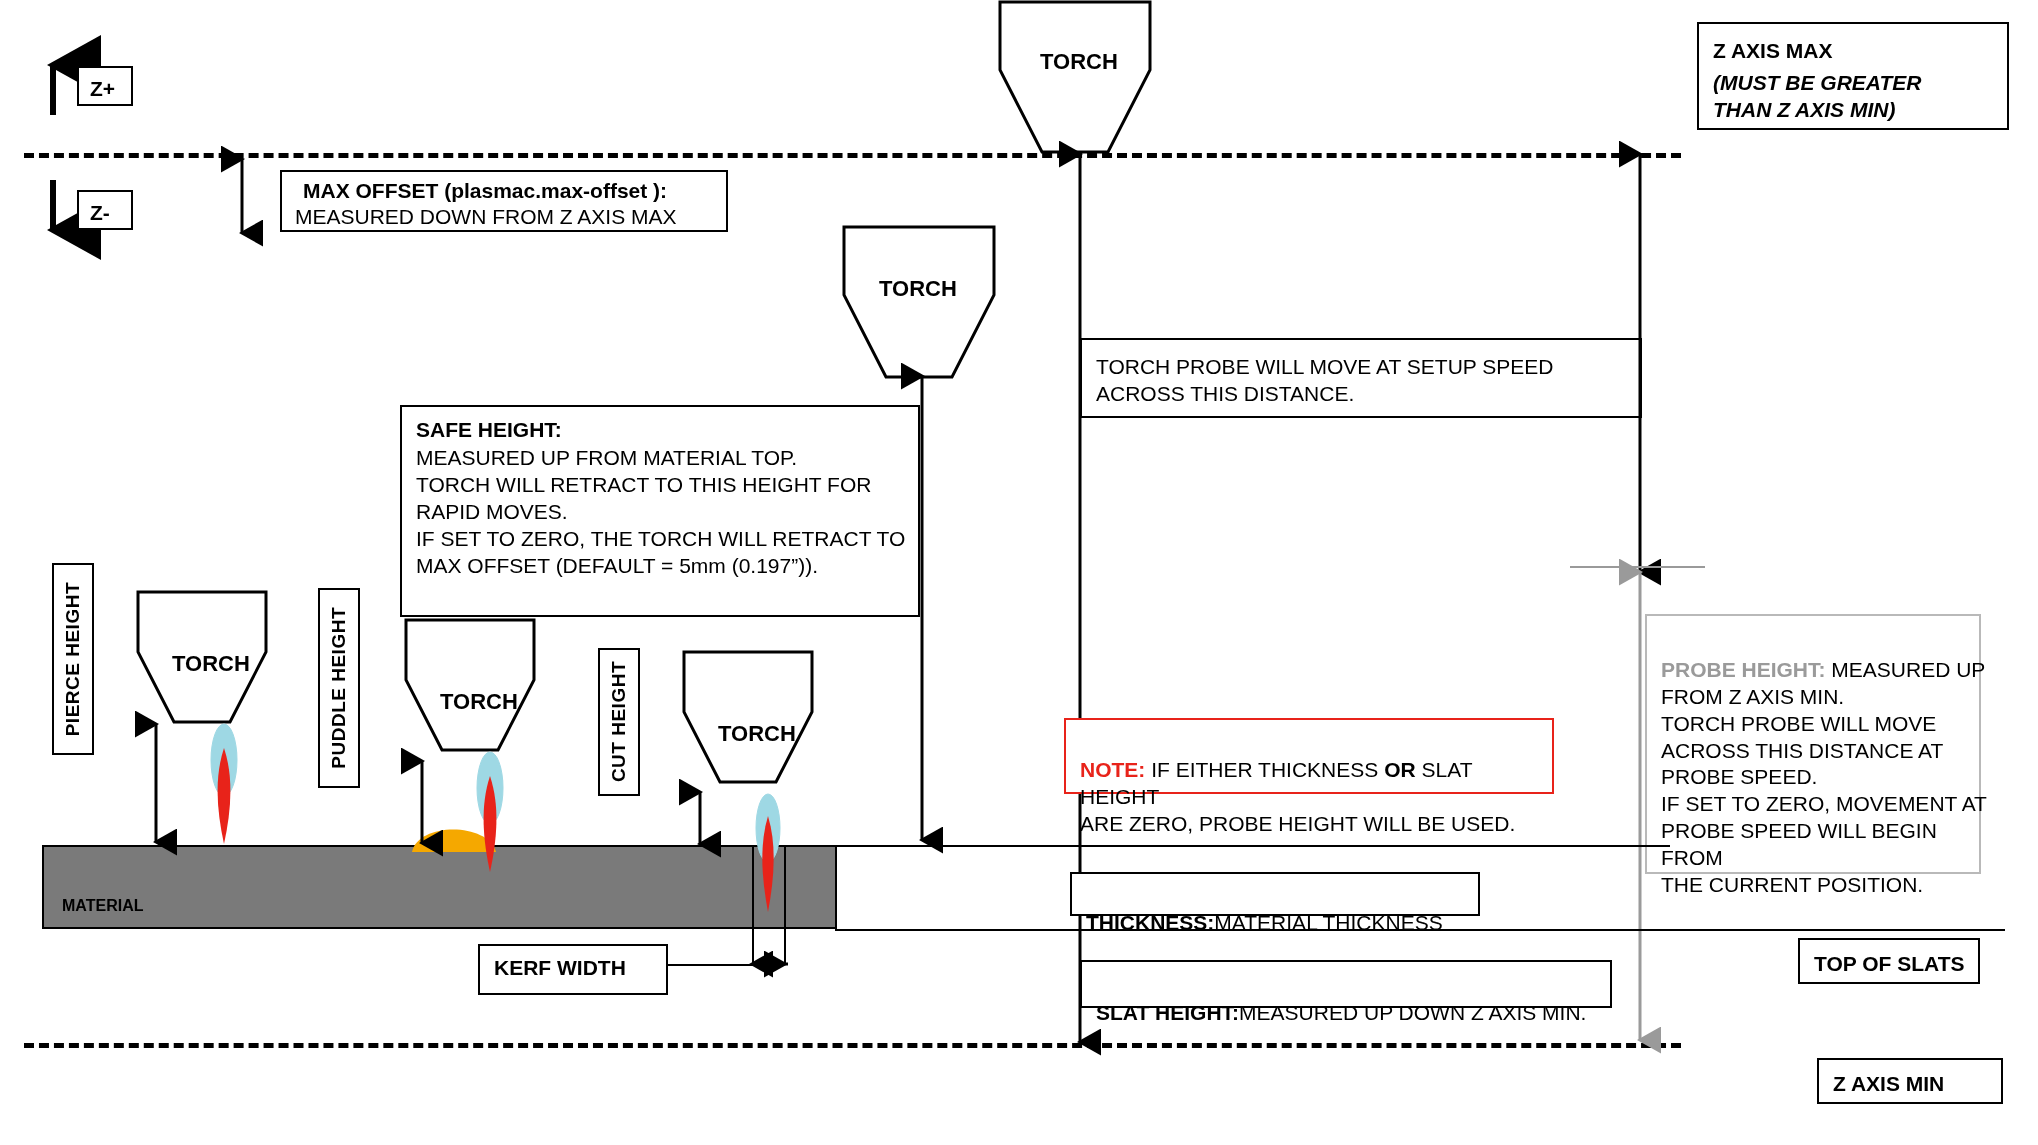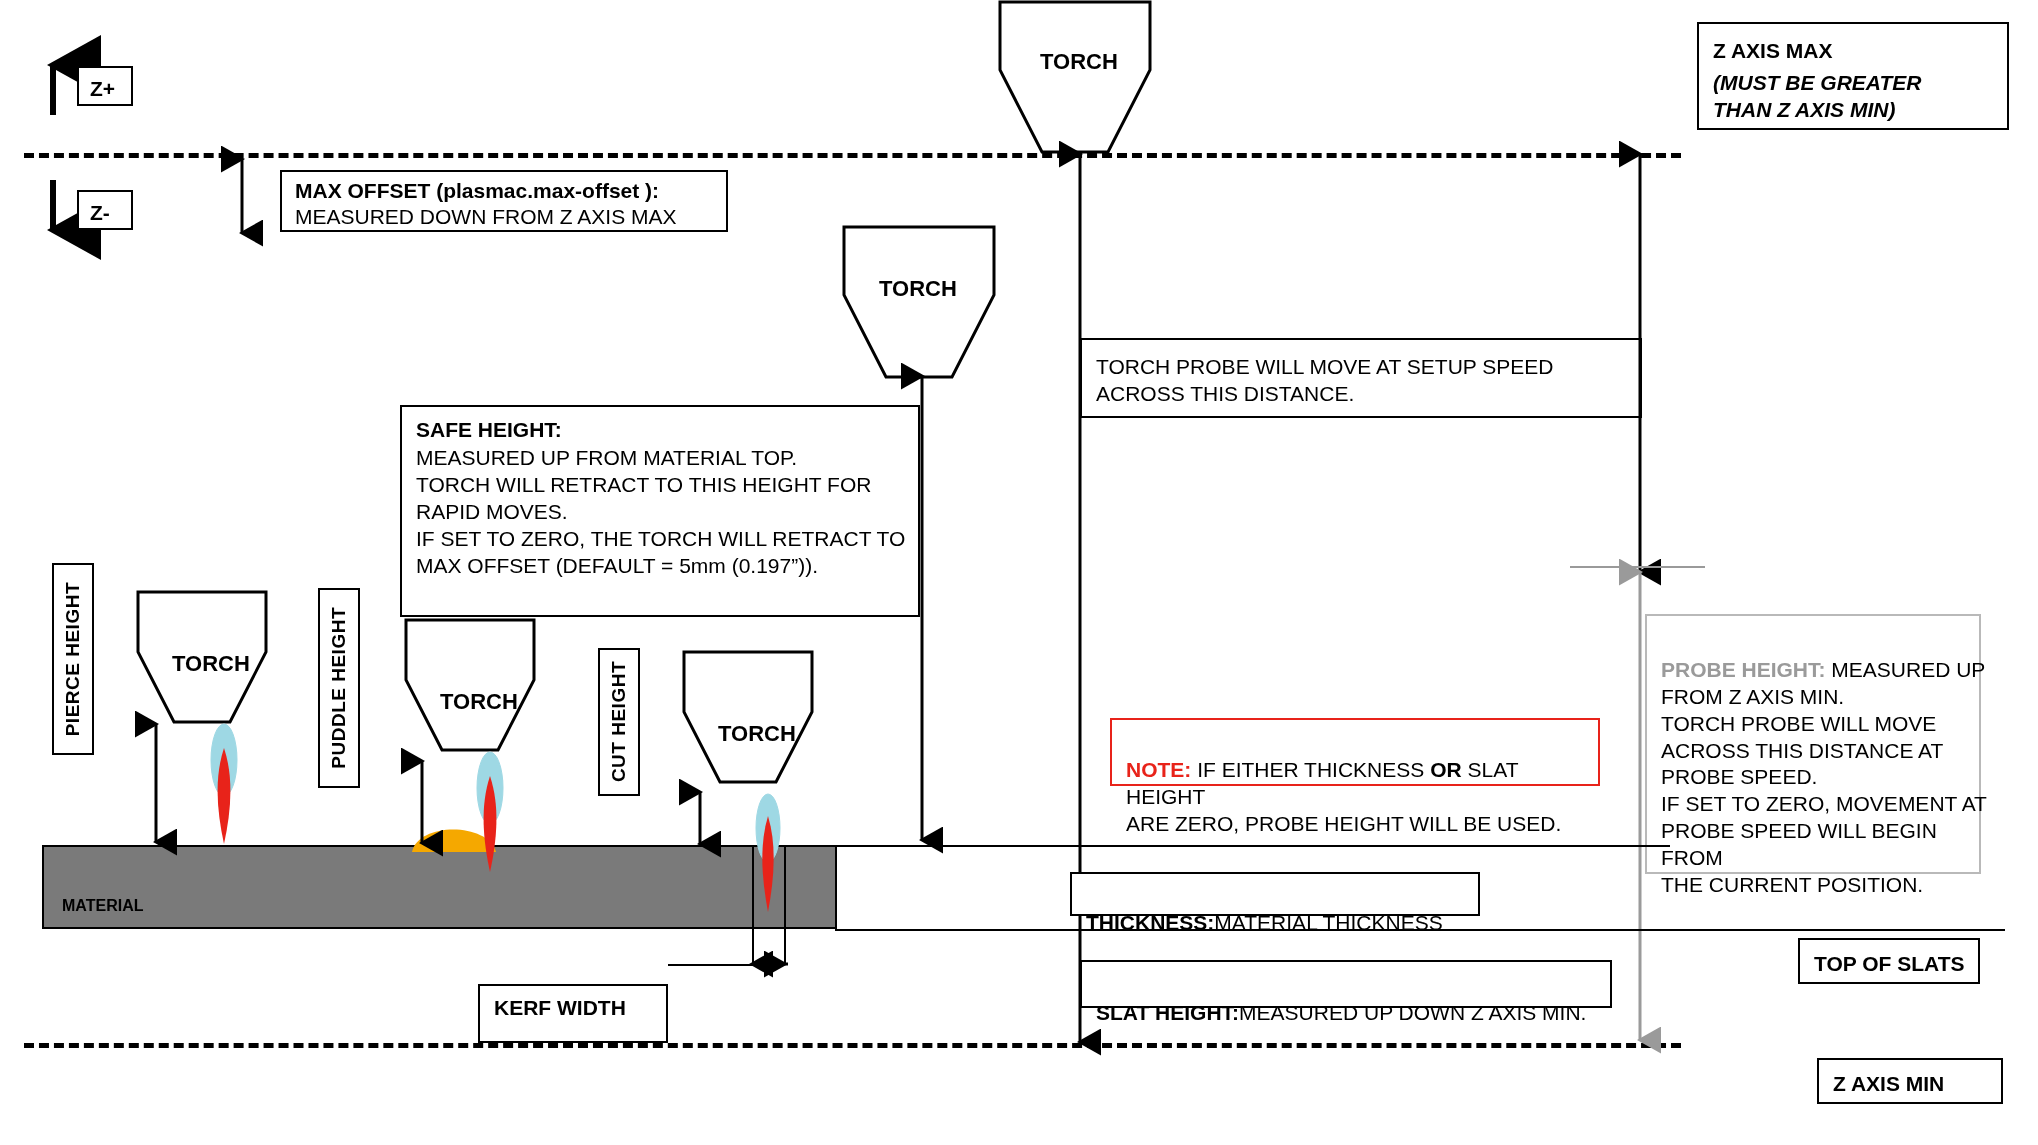--- a/index.html
+++ b/index.html
@@ -78,21 +78,21 @@
       <marker id="mUp" markerWidth="9" markerHeight="9" refX="4.5" refY="1" orient="auto">
           <path d="M0,8 L4.5,0 L9,8 Z" fill="#000"></path>
         </marker>
       <marker id="mDn" markerWidth="9" markerHeight="9" refX="4.5" refY="7" orient="auto">
           <path d="M0,0 L4.5,8 L9,0 Z" fill="#000"></path>
         </marker>
     </defs>
     <line x1="12" y1="4" x2="12" y2="78" stroke="#000" stroke-width="3" marker-start="url(#mUp)" marker-end="url(#mDn)"></line>
   </svg>
   <div class="box abs" style="left:280px;top:170px;width:448px;height:62px;">
-    <div class="txt bold abs" style="left:13px;top:6px;">MAX OFFSET (plasmac.max-offset ):</div>
+    <div class="txt bold abs" style="left:21px;top:6px;">MAX OFFSET (plasmac.max-offset ):</div>
     <div class="txt abs" style="left:13px;top:32px;">MEASURED DOWN FROM Z AXIS MAX</div>
   </div>
 
   <svg class="torch" style="left:996px;top:0px;" width="158" height="155">
     <polygon points="4,2 154,2 154,70 112,152 46,152 4,70" fill="#fff" stroke="#000" stroke-width="3"></polygon>
   </svg>
   <div class="txt bold abs" style="left:1040px;top:48px;font-size:22px;">TORCH</div>
 
   <svg class="torch" style="left:840px;top:225px;" width="158" height="155">
     <polygon points="4,2 154,2 154,70 112,152 46,152 4,70" fill="#fff" stroke="#000" stroke-width="3"></polygon>
@@ -145,21 +145,21 @@
 FROM Z AXIS MIN.
 TORCH PROBE WILL MOVE
 ACROSS THIS DISTANCE AT
 PROBE SPEED.
 IF SET TO ZERO,  MOVEMENT AT
 PROBE SPEED WILL BEGIN FROM
 THE CURRENT POSITION.</span>
     </div>
   </div>
 
-  <div class="notebox" style="left:1110px;top:718px;width:490px;height:68px;padding-left:32px;">
+  <div class="notebox" style="left:1064px;top:718px;width:490px;height:76px;padding-left:32px;">
     <div class="txt abs" style="left:14px;top:10px;width:462px;">
       <span class="noteb">NOTE:</span><span>  IF EITHER THICKNESS </span><span class="bold">OR</span><span> SLAT HEIGHT
 ARE ZERO, PROBE HEIGHT WILL BE USED.</span>
     </div>
   </div>
 
   <div class="box abs" style="left:1036px;top:872px;width:410px;height:44px;margin-left:34px;">
     <div class="txt abs" style="left:14px;top:9px;">
       <span class="bold">THICKNESS:</span><span>MATERIAL THICKNESS</span>
     </div>
@@ -222,21 +222,21 @@
     <ellipse cx="20" cy="38" rx="12" ry="34" fill="#9ed8e4" stroke="#9ed8e4"></ellipse>
     <path d="M20,26 C29,56 26,90 20,122 C14,90 11,56 20,26 Z" fill="#e8231a"></path>
   </svg>
   <svg class="abs" style="left:688px;top:786px;" width="24" height="64">
     <line x1="12" y1="6" x2="12" y2="58" stroke="#000" stroke-width="3" marker-start="url(#mUp)" marker-end="url(#mDn)"></line>
   </svg>
 
   <div class="vline" style="left:752px;top:845px;height:118px;"></div>
   <div class="vline" style="left:784px;top:845px;height:118px;"></div>
 
-  <div class="box abs" style="left:478px;top:944px;width:190px;height:59px;margin-top:40px;">
+  <div class="box abs" style="left:478px;top:944px;width:190px;height:51px;">
     <div class="txt bold abs" style="left:14px;top:9px;">KERF WIDTH</div>
   </div>
   <div class="hline" style="left:668px;top:964px;width:88px;"></div>
   <svg class="abs" style="left:748px;top:952px;" width="46" height="24">
     <defs>
       <marker id="mL" markerWidth="9" markerHeight="9" refX="1" refY="4.5" orient="auto">
           <path d="M8,0 L0,4.5 L8,9 Z" fill="#000"></path>
         </marker>
       <marker id="mR" markerWidth="9" markerHeight="9" refX="8" refY="4.5" orient="auto">
           <path d="M0,0 L8,4.5 L0,9 Z" fill="#000"></path>

